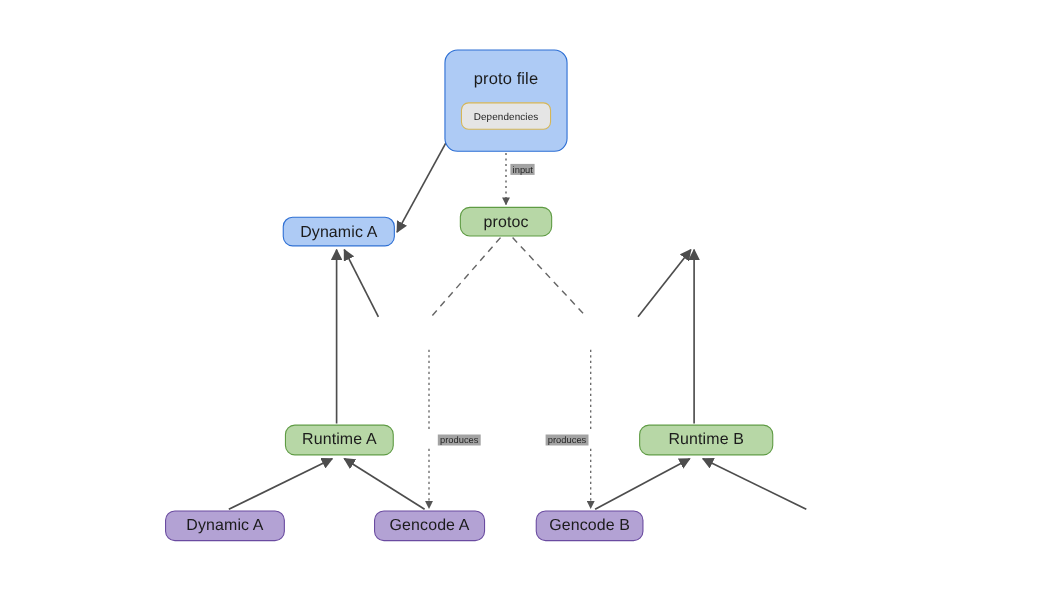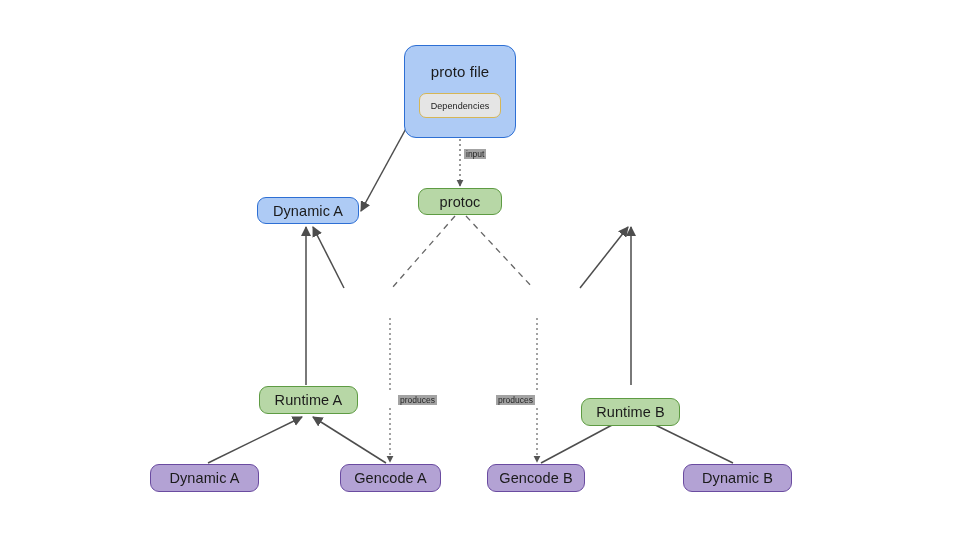--- a/index.html
+++ b/index.html
@@ -52,21 +52,21 @@
   .node-dependencies {
     left: 419px; top: 93px; width: 82px; height: 25px;
     font-size: 9px;
   }
   .node-protoc     { left: 418px; top: 188px; width: 84px;  height: 27px; }
   .node-features-a { left: 257px; top: 197px; width: 102px; height: 27px; }
   .node-features-b { left: 580px; top: 197px; width: 102px; height: 27px; }
   .node-generator-a{ left: 339px; top: 289px; width: 104px; height: 28px; }
   .node-generator-b{ left: 487px; top: 289px; width: 98px;  height: 28px; }
   .node-runtime-a  { left: 259px; top: 386px; width: 99px;  height: 28px; }
-  .node-runtime-b  { left: 581px; top: 398px; width: 99px;  height: 28px; }
+  .node-runtime-b  { left: 581px; top: 386px; width: 122px;  height: 28px; }
   .node-dynamic-a  { left: 150px; top: 464px; width: 109px; height: 28px; }
   .node-gencode-a  { left: 340px; top: 464px; width: 101px; height: 28px; }
   .node-gencode-b  { left: 487px; top: 464px; width: 98px;  height: 28px; }
   .node-dynamic-b  { left: 683px; top: 464px; width: 109px; height: 28px; }
 
   .edge-label {
     position: absolute;
     font-size: 8.5px;
     color: #262626;
     white-space: nowrap;
@@ -153,21 +153,18 @@
   </div>
 
   <div class="node purple node-gencode-a">
     <span>Gencode A</span>
   </div>
 
   <div class="node purple node-gencode-b">
     <span>Gencode B</span>
   </div>
 
-  <div class="node purple node-dynamic-b">
-    <span>Dynamic B</span>
-  </div>
 
   <div class="edge-label label-input">input</div>
   <div class="edge-label label-produces-a">produces</div>
   <div class="edge-label label-produces-b">produces</div>
 
 </div>
 
 </body></html>

